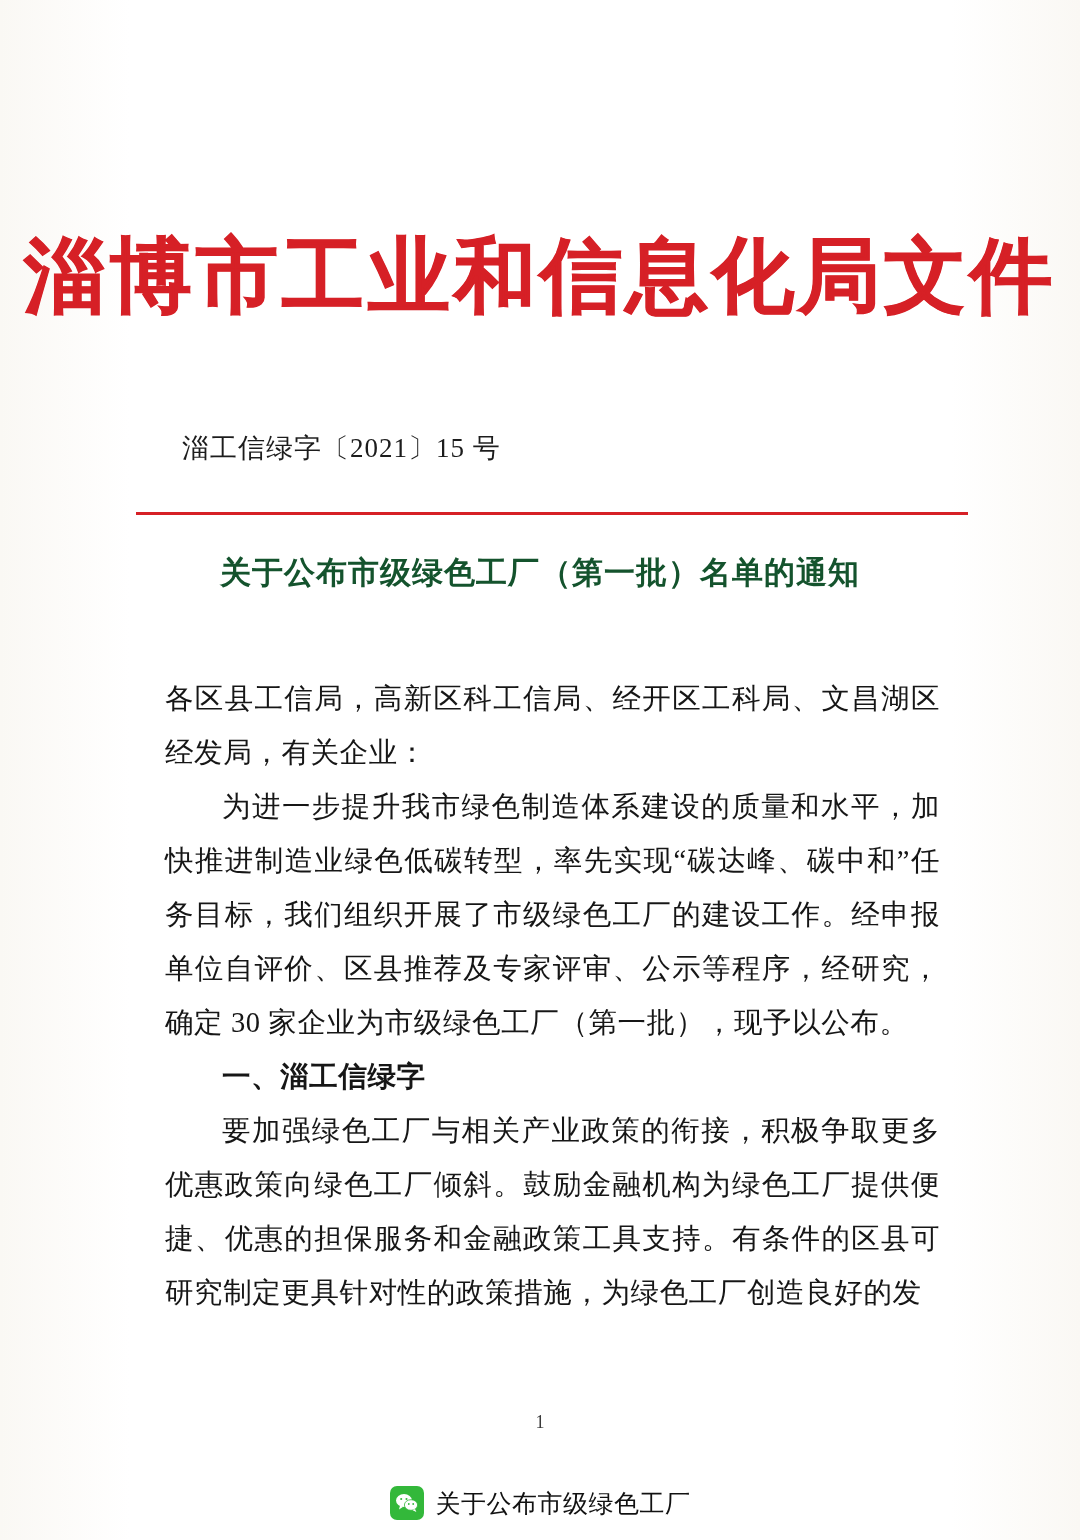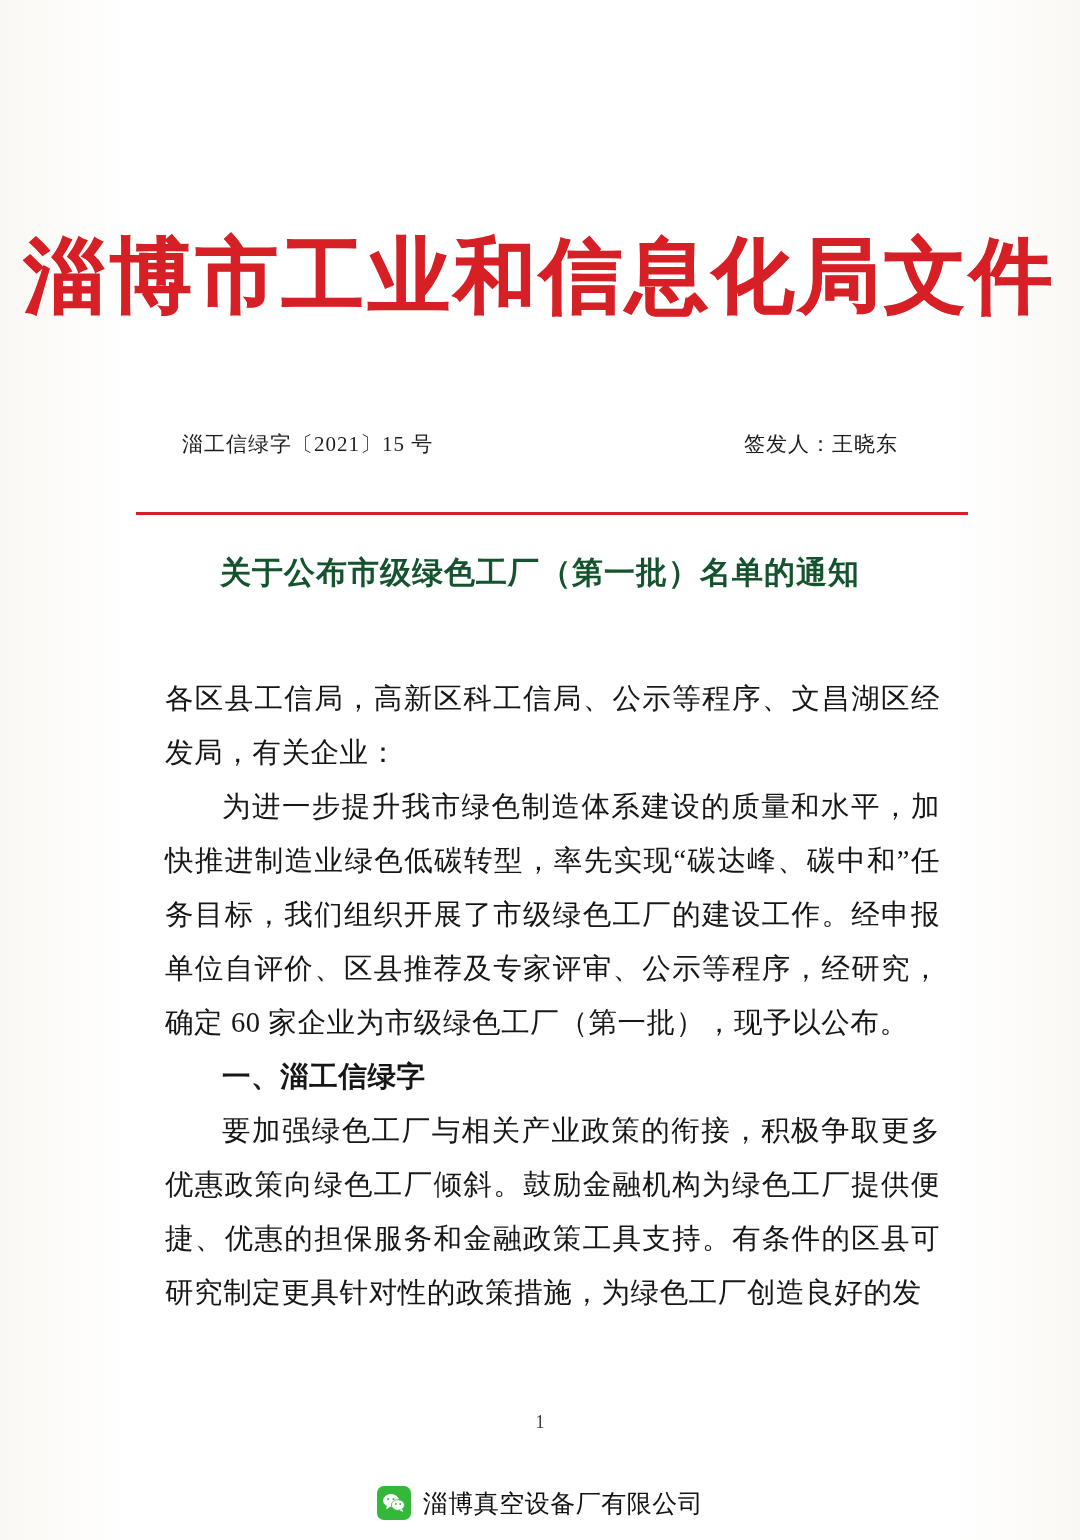--- a/index.html
+++ b/index.html
@@ -50,21 +50,21 @@
   }
 
   .doc-meta {
     position: absolute;
     top: 430px;
     left: 182px;
     width: 716px;
     display: flex;
     justify-content: space-between;
     align-items: flex-end;
-    font-size: 21px;
+    font-size: 27px;
     color: #1c1c1c;
     letter-spacing: 1px;
   }
   .doc-number { white-space: nowrap; }
   .doc-signer { white-space: nowrap; }
 
   .red-rule {
     position: absolute;
     top: 512px;
     left: 136px;
@@ -147,44 +147,43 @@
 
 <div class="page">
   <div class="paper-tint"></div>
 
   <div class="doc-header">
     <div class="doc-header-title">淄博市工业和信息化局文件</div>
   </div>
 
   <div class="doc-meta">
     <div class="doc-number">淄工信绿字〔2021〕15 号</div>
-    <div class="doc-signer">签发人：王晓东</div>
   </div>
 
   <div class="red-rule"></div>
 
   <div class="doc-title">关于公布市级绿色工厂（第一批）名单的通知</div>
 
   <div class="body-text">
-    <p>各区县工信局，高新区科工信局、公示等程序、文昌湖区经发局，有关企业：</p>
-    <p class="indent">为进一步提升我市绿色制造体系建设的质量和水平，加快推进制造业绿色低碳转型，率先实现“碳达峰、碳中和”任务目标，我们组织开展了市级绿色工厂的建设工作。经申报单位自评价、区县推荐及专家评审、公示等程序，经研究，确定 60 家企业为市级绿色工厂（第一批），现予以公布。</p>
+    <p>各区县工信局，高新区科工信局、经开区工科局、文昌湖区经发局，有关企业：</p>
+    <p class="indent">为进一步提升我市绿色制造体系建设的质量和水平，加快推进制造业绿色低碳转型，率先实现“碳达峰、碳中和”任务目标，我们组织开展了市级绿色工厂的建设工作。经申报单位自评价、区县推荐及专家评审、公示等程序，经研究，确定 30 家企业为市级绿色工厂（第一批），现予以公布。</p>
     <p class="section-head">一、淄工信绿字</p>
     <p class="indent">要加强绿色工厂与相关产业政策的衔接，积极争取更多优惠政策向绿色工厂倾斜。鼓励金融机构为绿色工厂提供便捷、优惠的担保服务和金融政策工具支持。有条件的区县可研究制定更具针对性的政策措施，为绿色工厂创造良好的发</p>
   </div>
 
   <div class="page-number">1</div>
 
   <div class="footer-brand">
     <span class="wechat-badge">
       <svg width="24" height="20" viewBox="0 0 24 20" aria-hidden="true">
         <ellipse cx="9" cy="7.5" rx="8" ry="6.4" fill="#ffffff"></ellipse>
         <polygon points="5,12.5 4,16.5 8.2,13.8" fill="#ffffff"></polygon>
         <circle cx="6.2" cy="6" r="1.05" fill="#33b83a"></circle>
         <circle cx="11.5" cy="6" r="1.05" fill="#33b83a"></circle>
         <ellipse cx="16" cy="12" rx="6.6" ry="5.3" fill="#ffffff" stroke="#33b83a" stroke-width="0.8"></ellipse>
         <polygon points="20,16 21.4,19 17.6,17.2" fill="#ffffff"></polygon>
         <circle cx="13.8" cy="11" r="0.9" fill="#33b83a"></circle>
         <circle cx="18.2" cy="11" r="0.9" fill="#33b83a"></circle>
       </svg>
     </span>
-    <span class="footer-name">淄博真空设备厂有限公司</span>
+    <span class="footer-name">关于公布市级绿色工厂</span>
   </div>
 </div>
 
 </body></html>

